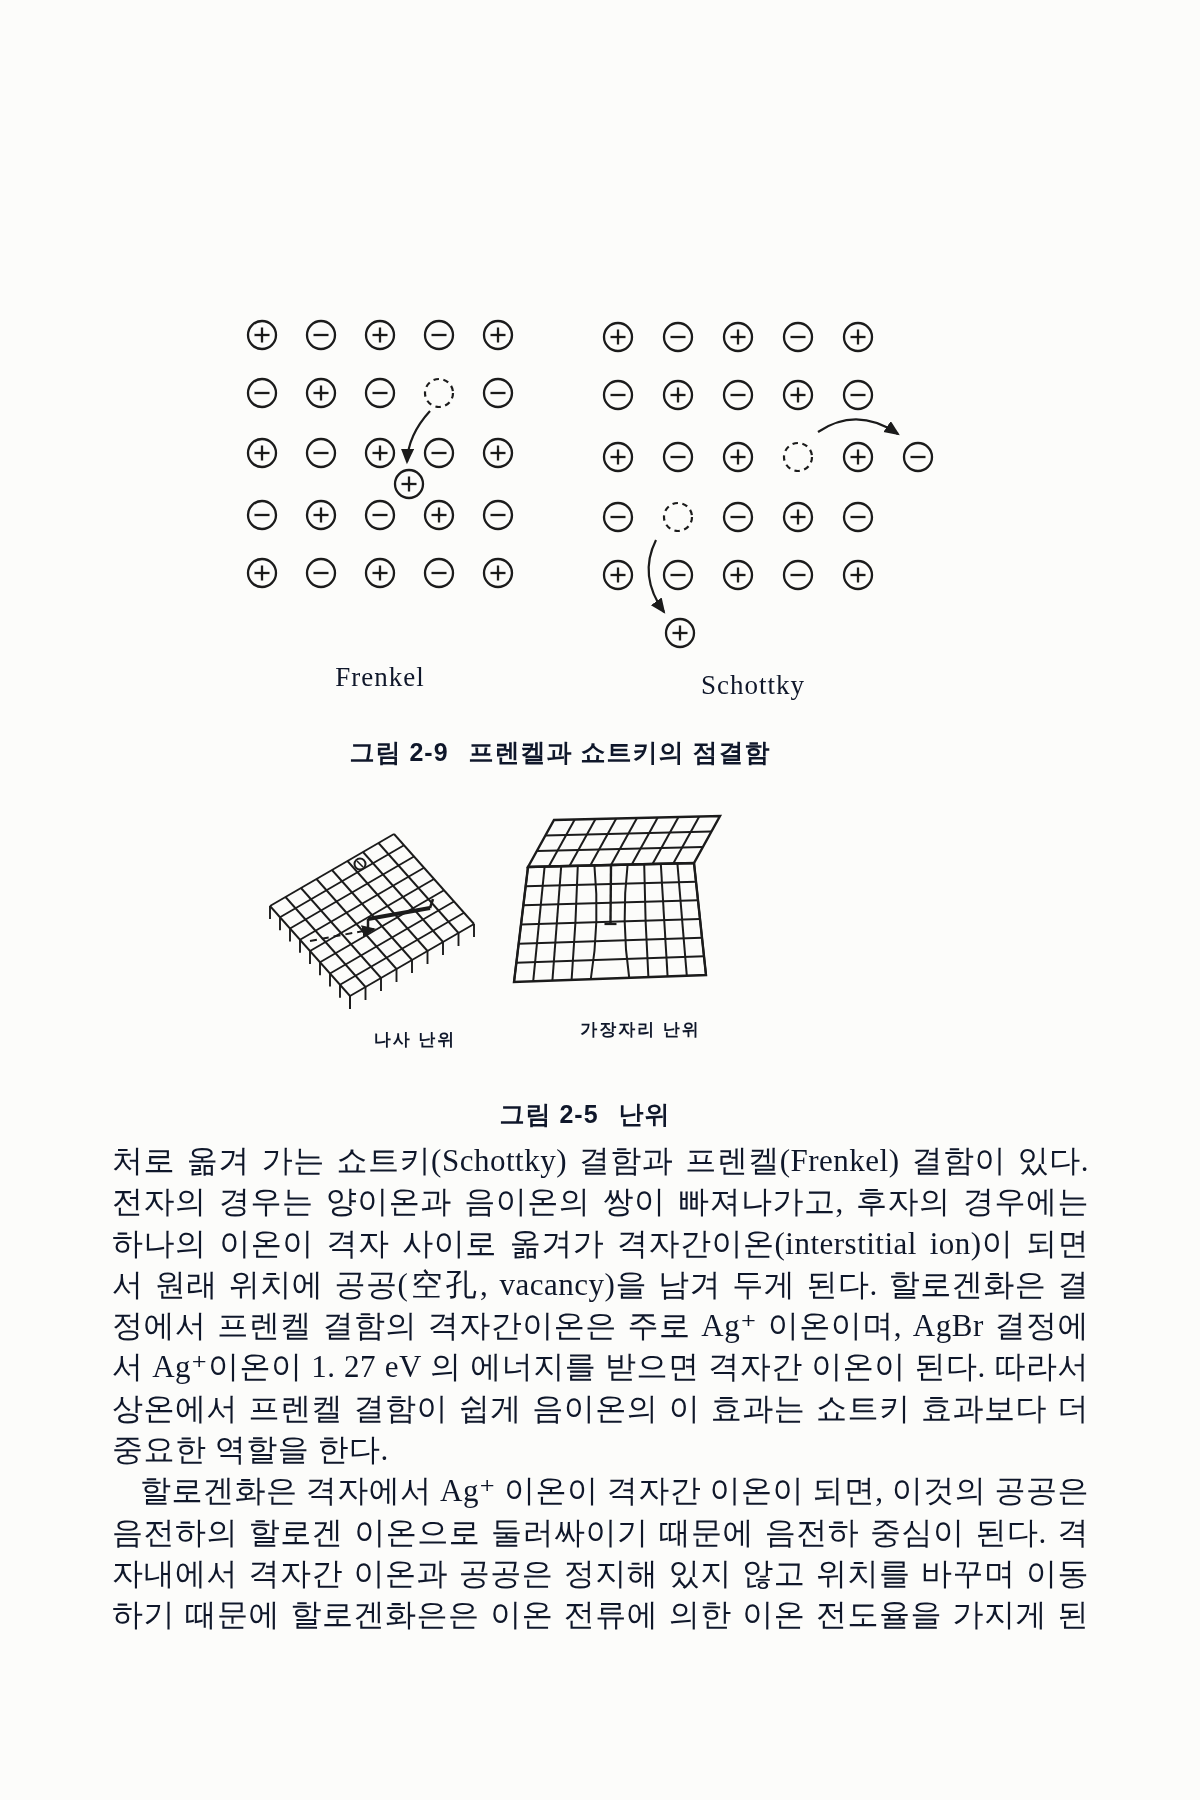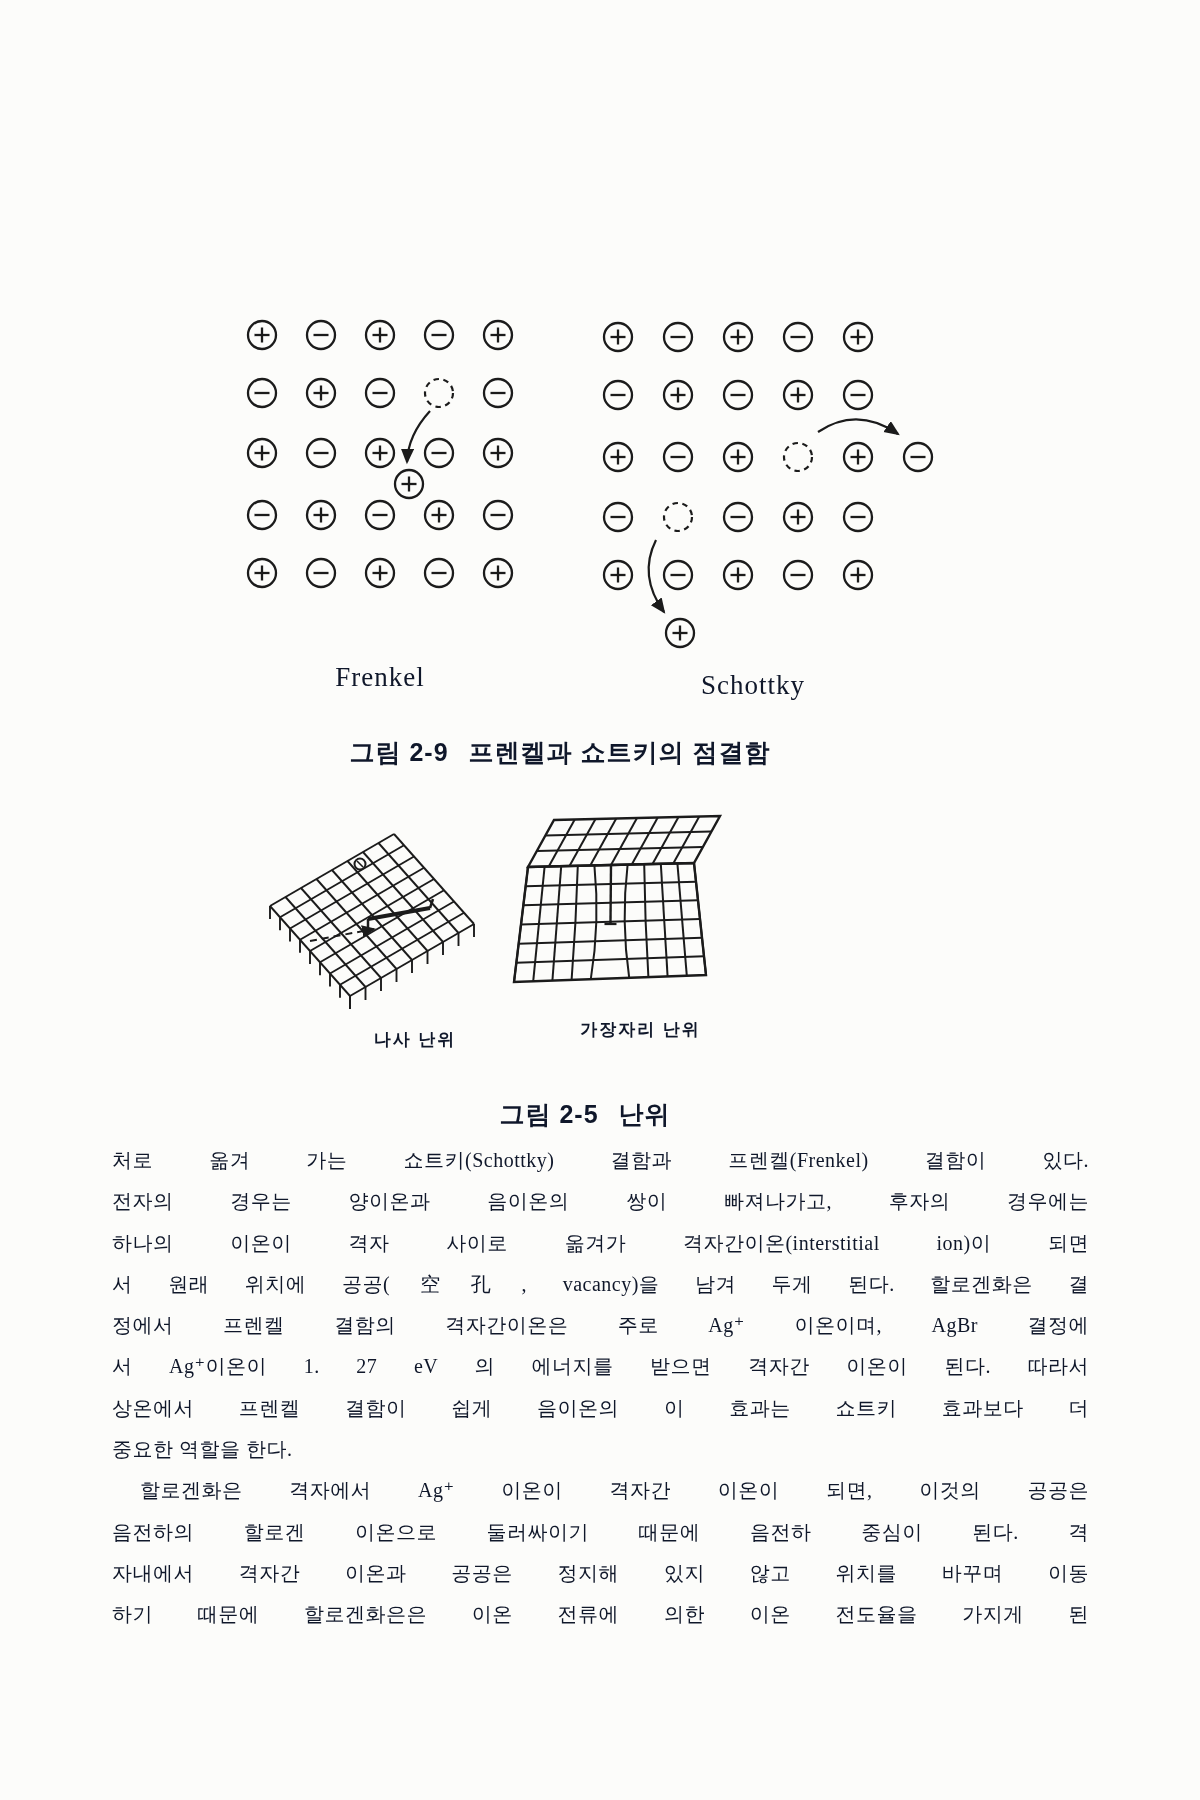--- a/index.html
+++ b/index.html
@@ -17,21 +17,21 @@
     position:absolute;text-align:center;font-size:17px;letter-spacing:2px;font-weight:bold;
     font-family:"Liberation Sans","DejaVu Sans",sans-serif;
   }
   .caption{
     position:absolute;text-align:center;font-size:25px;font-weight:bold;letter-spacing:1px;
     font-family:"Liberation Sans","DejaVu Sans",sans-serif;
   }
   .caption .cap-num{margin-right:20px;}
   .body-text{
     position:absolute;left:112px;top:1140px;width:977px;
-    font-size:20px;letter-spacing:0.5px;
+    font-size:31px;letter-spacing:0.5px;
   }
   .bline{
     height:41.3px;line-height:41.3px;white-space:nowrap;
     text-align:justify;text-align-last:justify;
   }
   .bline.noj{text-align:left;text-align-last:left;}
   .bline.ind{padding-left:28px;}
   .footer{
     position:absolute;left:580px;top:1648px;width:310px;text-align:right;
     font-size:25px;font-weight:bold;letter-spacing:1px;

